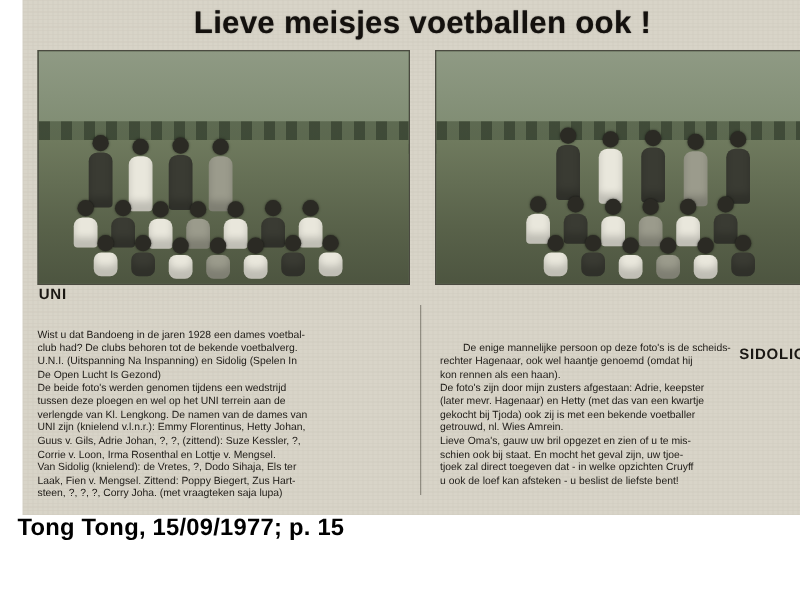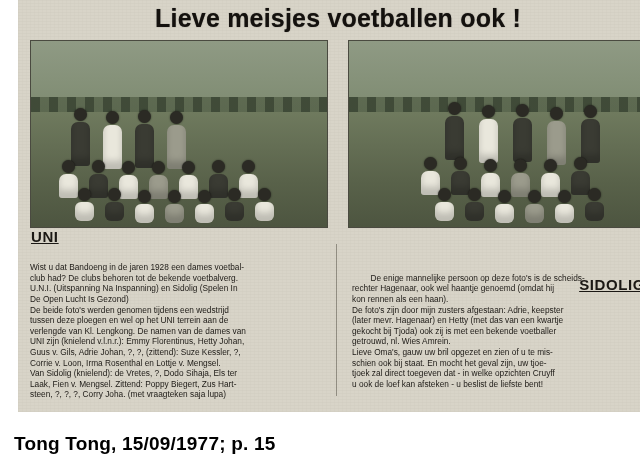--- a/index.html
+++ b/index.html
@@ -125,25 +125,24 @@
   .fig.kneel { bottom: 4%; }
   .fig.sit .body { height: 19px; border-radius: 6px; }
   .fig.sit { bottom: 2%; }
   .fig.tall .body { height: 44px; }
   .fig.tall { bottom: 10%; }
 
   .photo-caption {
     position: absolute;
     top: 228px;
     font-family: "Liberation Sans", sans-serif;
-    font-size: 15px;
+    font-size: 12px;
     font-weight: bold;
     letter-spacing: 0.6px;
     color: #1b1814;
-    text-decoration: underline;
   }
   .caption-left { left: 13px; }
   .caption-right { right: 13px; margin-top: 48px; }
 
   .columns {
     position: absolute;
     left: 12px;
     top: 244px;
     width: 616px;
     height: 156px;
@@ -177,21 +176,21 @@
     color: #1d1a16;
   }
   .source-bar {
     position: absolute;
     left: 0;
     top: 412px;
     width: 640px;
     height: 64px;
     background: #ffffff;
     display: flex;
-    align-items: center;
+    align-items: flex-start;
   }
   .source-text {
     padding-left: 14px;
     font-family: "Liberation Sans", sans-serif;
     font-weight: bold;
     font-size: 19px;
     color: #000000;
     letter-spacing: 0.2px;
   }
 </style>

